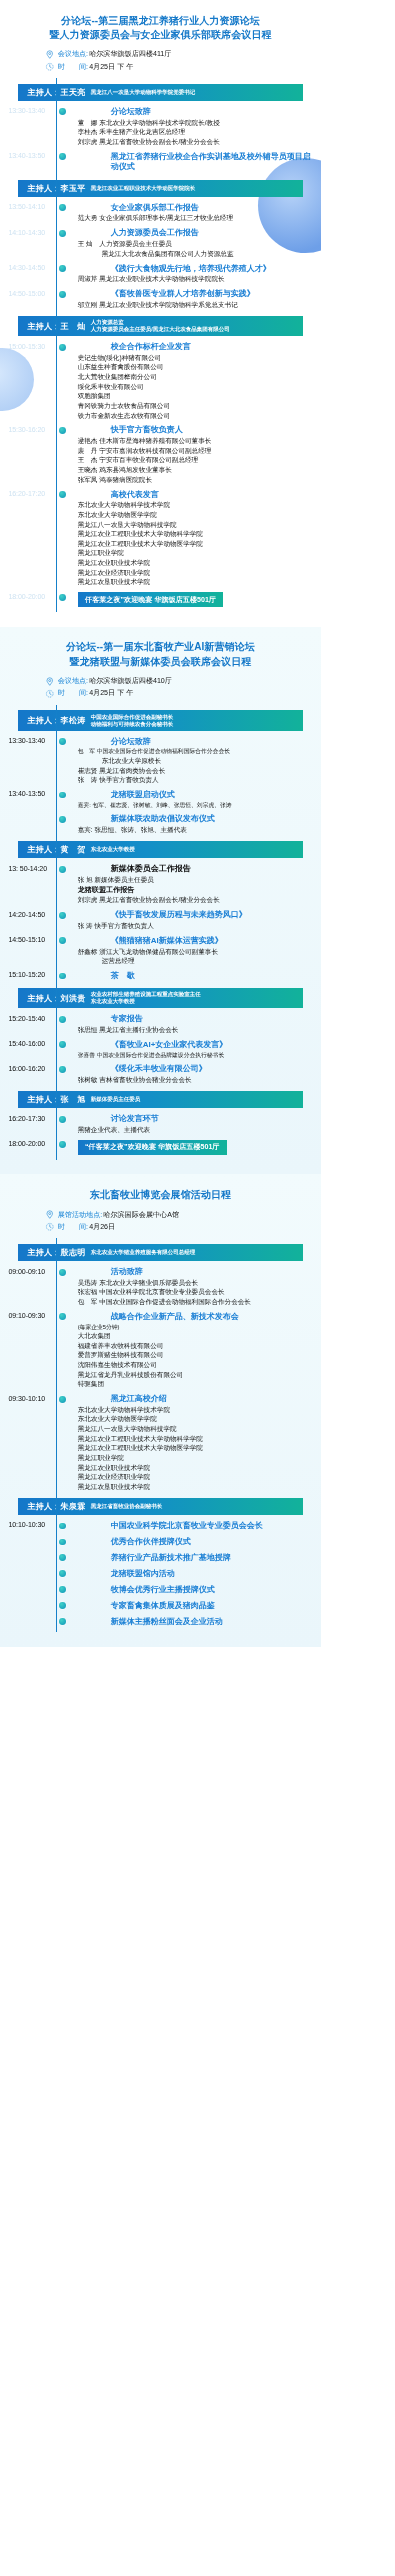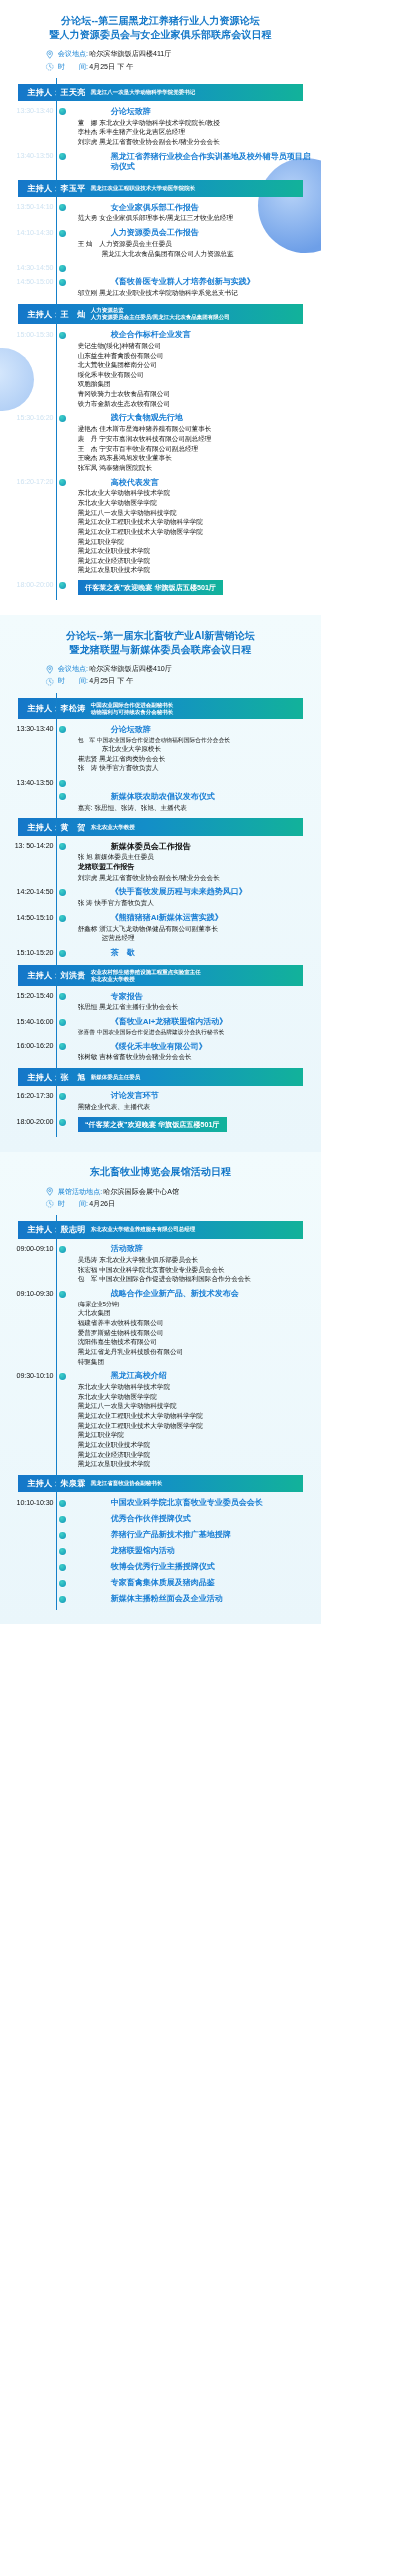--- a/index.html
+++ b/index.html
@@ -64,21 +64,21 @@
   }
   .host-name{font-weight:bold;font-size:8px;white-space:pre;letter-spacing:0.3px;}
   .host-org{font-size:5.5px;margin-left:5.3px;line-height:1.28;font-weight:bold;}
   .host-org .ln{display:block;}
 
   
   .tl{position:relative;padding:2.1px 8.4px 2.1px 8.4px;}
   .tl-line{position:absolute;left:56px;top:0;bottom:0;width:1.1px;background:#1580c9;z-index:0;}
   .row{position:relative;display:flex;align-items:flex-start;padding:2.6px 0 2.6px 0;z-index:1;}
   .row-time{
-    width:45px;flex:0 0 45px;text-align:right;
+    width:45px;flex:0 0 45px;text-align:left;
     font-size:7.1px;color:#0f0f0f;padding-top:0.5px;white-space:pre;
     letter-spacing:-0.1px;
   }
   .row.ghost .row-time{color:#cfe3f2;}
   .dot{
     width:6.9px;height:6.9px;border-radius:50%;flex:0 0 6.9px;
     margin:1.6px 0 0 5.8px;
     background:radial-gradient(circle at 35% 30%,#3fd0c8,#0f95b9);
     box-shadow:0 0 0 0.5px rgba(255,255,255,.7);
   }
@@ -184,20 +184,24 @@
             <div class="dot"></div>
             <div class="row-body">
               <div class="row-title">人力资源委员会工作报告</div>
               <div class="sub">王 灿　人力资源委员会主任委员</div>
               <div class="sub indent">黑龙江大北农食品集团有限公司人力资源总监</div>
             </div>
           </div>
           <div class="row ghost">
             <div class="row-time">14:30-14:50</div>
             <div class="dot"></div>
+            <div class="row-body">
+              <div class="row-title">《践行大食物观先行地，培养现代养殖人才》</div>
+              <div class="sub">周淑芹 黑龙江农业职业技术大学动物科技学院院长</div>
+            </div>
           </div>
           <div class="row ghost">
             <div class="row-time">14:50-15:00</div>
             <div class="dot"></div>
             <div class="row-body">
               <div class="row-title">《畜牧兽医专业群人才培养创新与实践》</div>
               <div class="sub">邬立刚 黑龙江农业职业技术学院动物科学系党总支书记</div>
             </div>
           </div>
           <div class="hostbar">
@@ -218,21 +222,21 @@
               <div class="sub">绥化禾丰牧业有限公司</div>
               <div class="sub">双胞胎集团</div>
               <div class="sub">青冈铁骑力士农牧食品有限公司</div>
               <div class="sub">铁力市金新农生态农牧有限公司</div>
             </div>
           </div>
           <div class="row ghost">
             <div class="row-time">15:30-16:20</div>
             <div class="dot"></div>
             <div class="row-body">
-              <div class="row-title">践行大食物观先行地</div>
+              <div class="row-title">快手官方畜牧负责人</div>
               <div class="sub">逯艳杰 佳木斯市星海种猪养殖有限公司董事长</div>
               <div class="sub">裴　丹 宁安市嘉润农牧科技有限公司副总经理</div>
               <div class="sub">王　杰 宁安市百丰牧业有限公司副总经理</div>
               <div class="sub">王晓杰 鸡东县鸿旭发牧业董事长</div>
               <div class="sub">张军凤 鸿泰猪病医院院长</div>
             </div>
           </div>
           <div class="row ghost">
             <div class="row-time">16:20-17:20</div>
             <div class="dot"></div>
@@ -304,20 +308,24 @@
               <div class="row-title">分论坛致辞</div>
               <div class="sub sm">包　军 中国农业国际合作促进会动物福利国际合作分会会长</div>
               <div class="sub indent">东北农业大学原校长</div>
               <div class="sub">崔志贤 黑龙江省肉类协会会长</div>
               <div class="sub">张　涛 快手官方畜牧负责人</div>
             </div>
           </div>
           <div class="row">
             <div class="row-time">13:40-13:50</div>
             <div class="dot"></div>
+            <div class="row-body">
+              <div class="row-title">龙猪联盟启动仪式</div>
+              <div class="sub sm">嘉宾: 包军、崔志贤、张树敏、刘峰、张思恒、刘宗虎、张涛</div>
+            </div>
           </div>
           <div class="row">
             <div class="row-time"></div>
             <div class="dot"></div>
             <div class="row-body">
               <div class="row-title">新媒体联农助农倡议发布仪式</div>
               <div class="sub">嘉宾: 张思恒、张涛、张旭、主播代表</div>
             </div>
           </div>
           <div class="hostbar">
@@ -372,21 +380,21 @@
             <div class="dot"></div>
             <div class="row-body">
               <div class="row-title">专家报告</div>
               <div class="sub">张思恒  黑龙江省主播行业协会会长</div>
             </div>
           </div>
           <div class="row">
             <div class="row-time">15:40-16:00</div>
             <div class="dot"></div>
             <div class="row-body">
-              <div class="row-title">《畜牧业AI+龙猪联盟馆内活动》</div>
+              <div class="row-title">《畜牧业AI+女企业家代表发言》</div>
               <div class="sub sm">张喜善 中国农业国际合作促进会品牌建设分会执行秘书长</div>
             </div>
           </div>
           <div class="row">
             <div class="row-time">16:00-16:20</div>
             <div class="dot"></div>
             <div class="row-body">
               <div class="row-title">《绥化禾丰牧业有限公司》</div>
               <div class="sub">张树敏  吉林省畜牧业协会猪业分会会长</div>
             </div>

